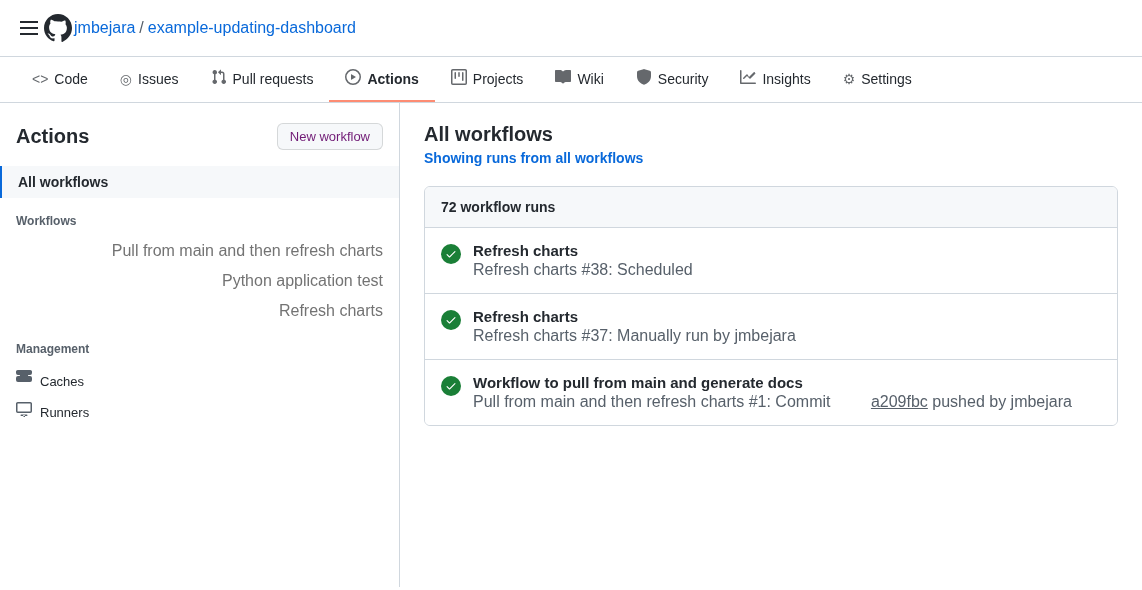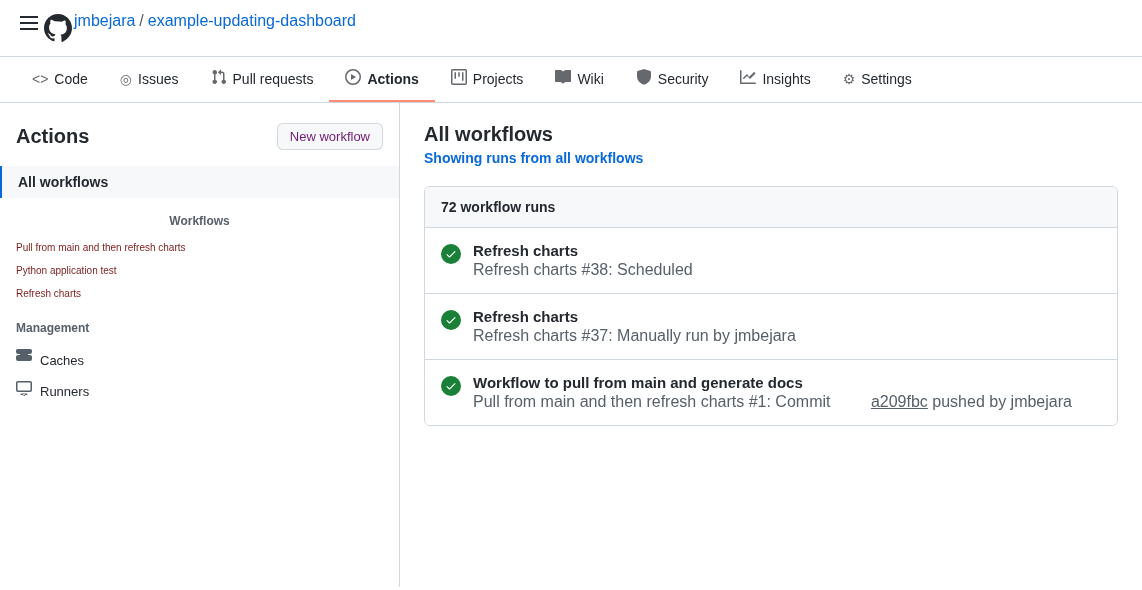--- a/index.html
+++ b/index.html
@@ -1,20 +1,21 @@
 <!DOCTYPE html>
 <html><head>
   <meta charset="utf-8">
   <style>
     * { box-sizing: border-box; margin: 0; padding: 0; }
     body { font-family: -apple-system, BlinkMacSystemFont, "Segoe UI", Helvetica, Arial, sans-serif; font-size: 14px; color: #24292f; background: #fff; }
 
     
     .topbar {
       display: flex;
+      align-items: center;
       padding: 12px 16px;
       border-bottom: 1px solid #d0d7de;
       background: #fff;
       gap: 0;
     }
     .topbar-hamburger {
       display: flex; flex-direction: column; gap: 4px; cursor: pointer; padding: 4px;
     }
     .topbar-hamburger span { display: block; width: 18px; height: 2px; background: #24292f; }
     .topbar-repo-path {
@@ -102,27 +103,27 @@
       border-left: 2px solid #0969da;
       font-weight: 600;
     }
 
     .sidebar-section-label {
       padding: 16px 16px 8px;
       font-size: 12px;
       font-weight: 600;
       color: #57606a;
       text-transform: none;
-      text-align: center;
     }
     .sidebar-workflow-item {
       padding: 6px 16px;
       cursor: pointer;
-      color: #7f1d1d;
-      font-size: 10px;
+      color: #737373;
+      font-size: 16px;
+      text-align: right;
     }
 
     .sidebar-section-label-management {
       padding: 16px 16px 8px;
       font-size: 12px;
       font-weight: 600;
       color: #57606a;
     }
     .sidebar-management-item {
       display: flex;

